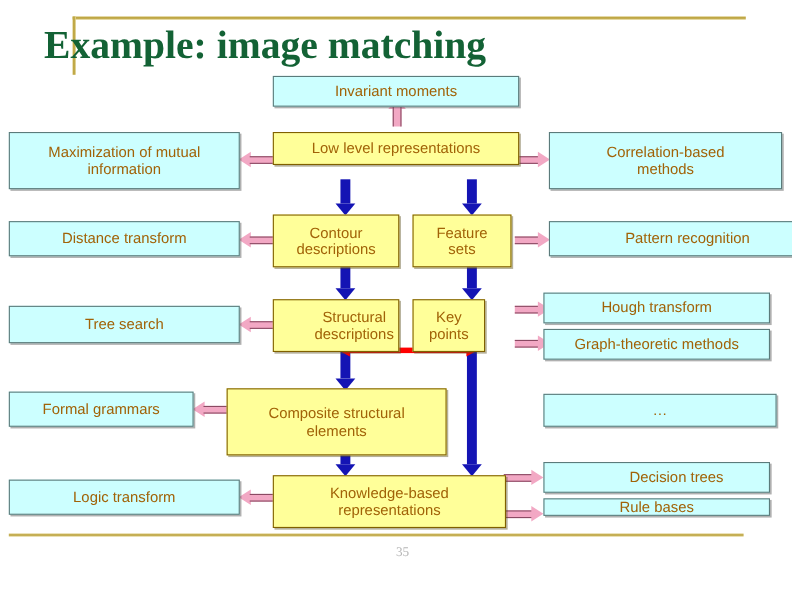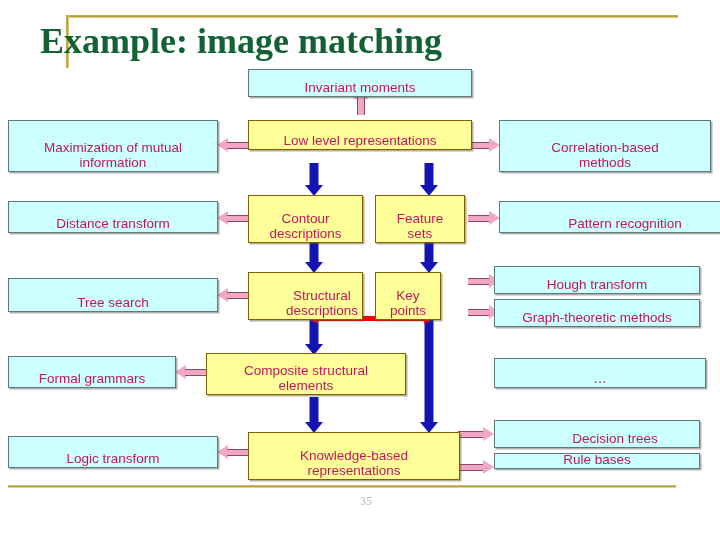--- a/index.html
+++ b/index.html
@@ -52,25 +52,25 @@
     color: #136235;
     letter-spacing: 0px;
     white-space: nowrap;
   }
 
   
   .box {
     position: absolute;
     box-sizing: border-box;
     display: flex;
-    align-items: flex-end;
+    align-items: center;
     justify-content: center;
     text-align: center;
     font-size: 13.5px;
-    color: #be185d;
+    color: #a16207;
     line-height: 1.12;
     padding: 1px 3px;
   }
   .box span { display: block; }
 
   .box-cyan {
     background: #ccffff;
     border: 1.5px solid #5b7b7b;
     box-shadow: 1.5px 1.5px 0 rgba(80,80,80,0.45);
   }
@@ -311,21 +311,21 @@
     </div>
   </div>
 
   <div class="box box-yellow" style="left:375px; top:272px; width:66px; height:48px;">
     <div>
       <span>Key</span>
       <span>points</span>
     </div>
   </div>
 
-  <div class="box box-yellow" style="left:206px; top:353px; width:200px; height:42px;">
+  <div class="box box-yellow" style="left:206px; top:353px; width:200px; height:61px;">
     <div>
       <span>Composite structural</span>
       <span>elements</span>
     </div>
   </div>
 
   <div class="box box-yellow" style="left:248px; top:432px; width:212px; height:48px;">
     <div>
       <span>Knowledge-based</span>
       <span>representations</span>

